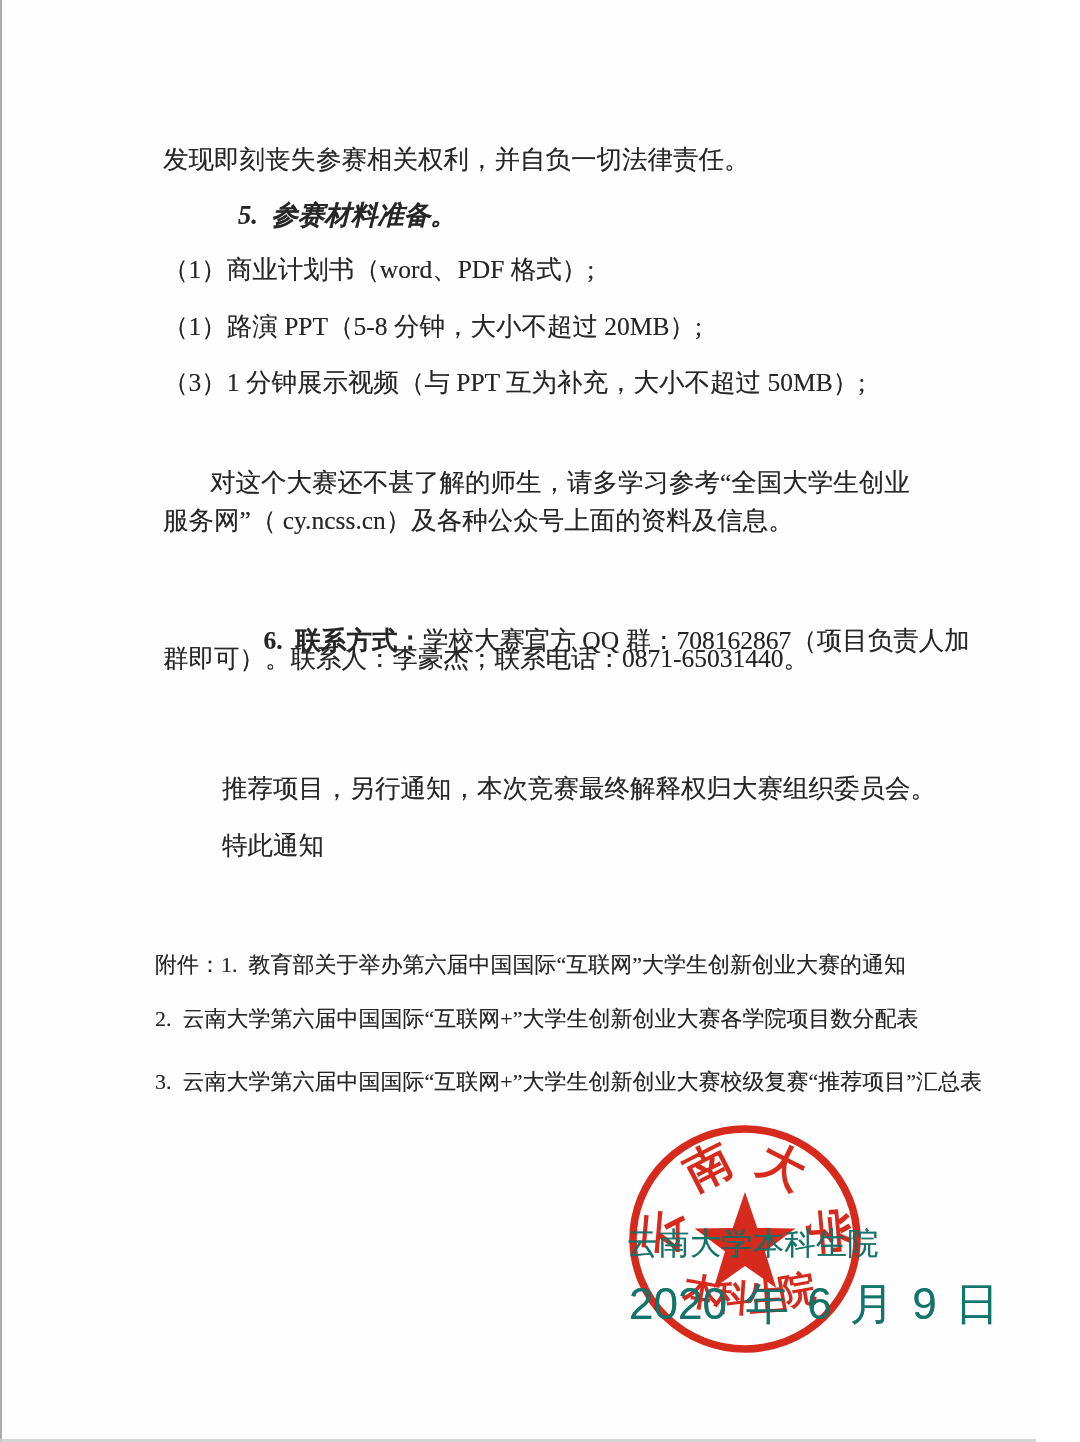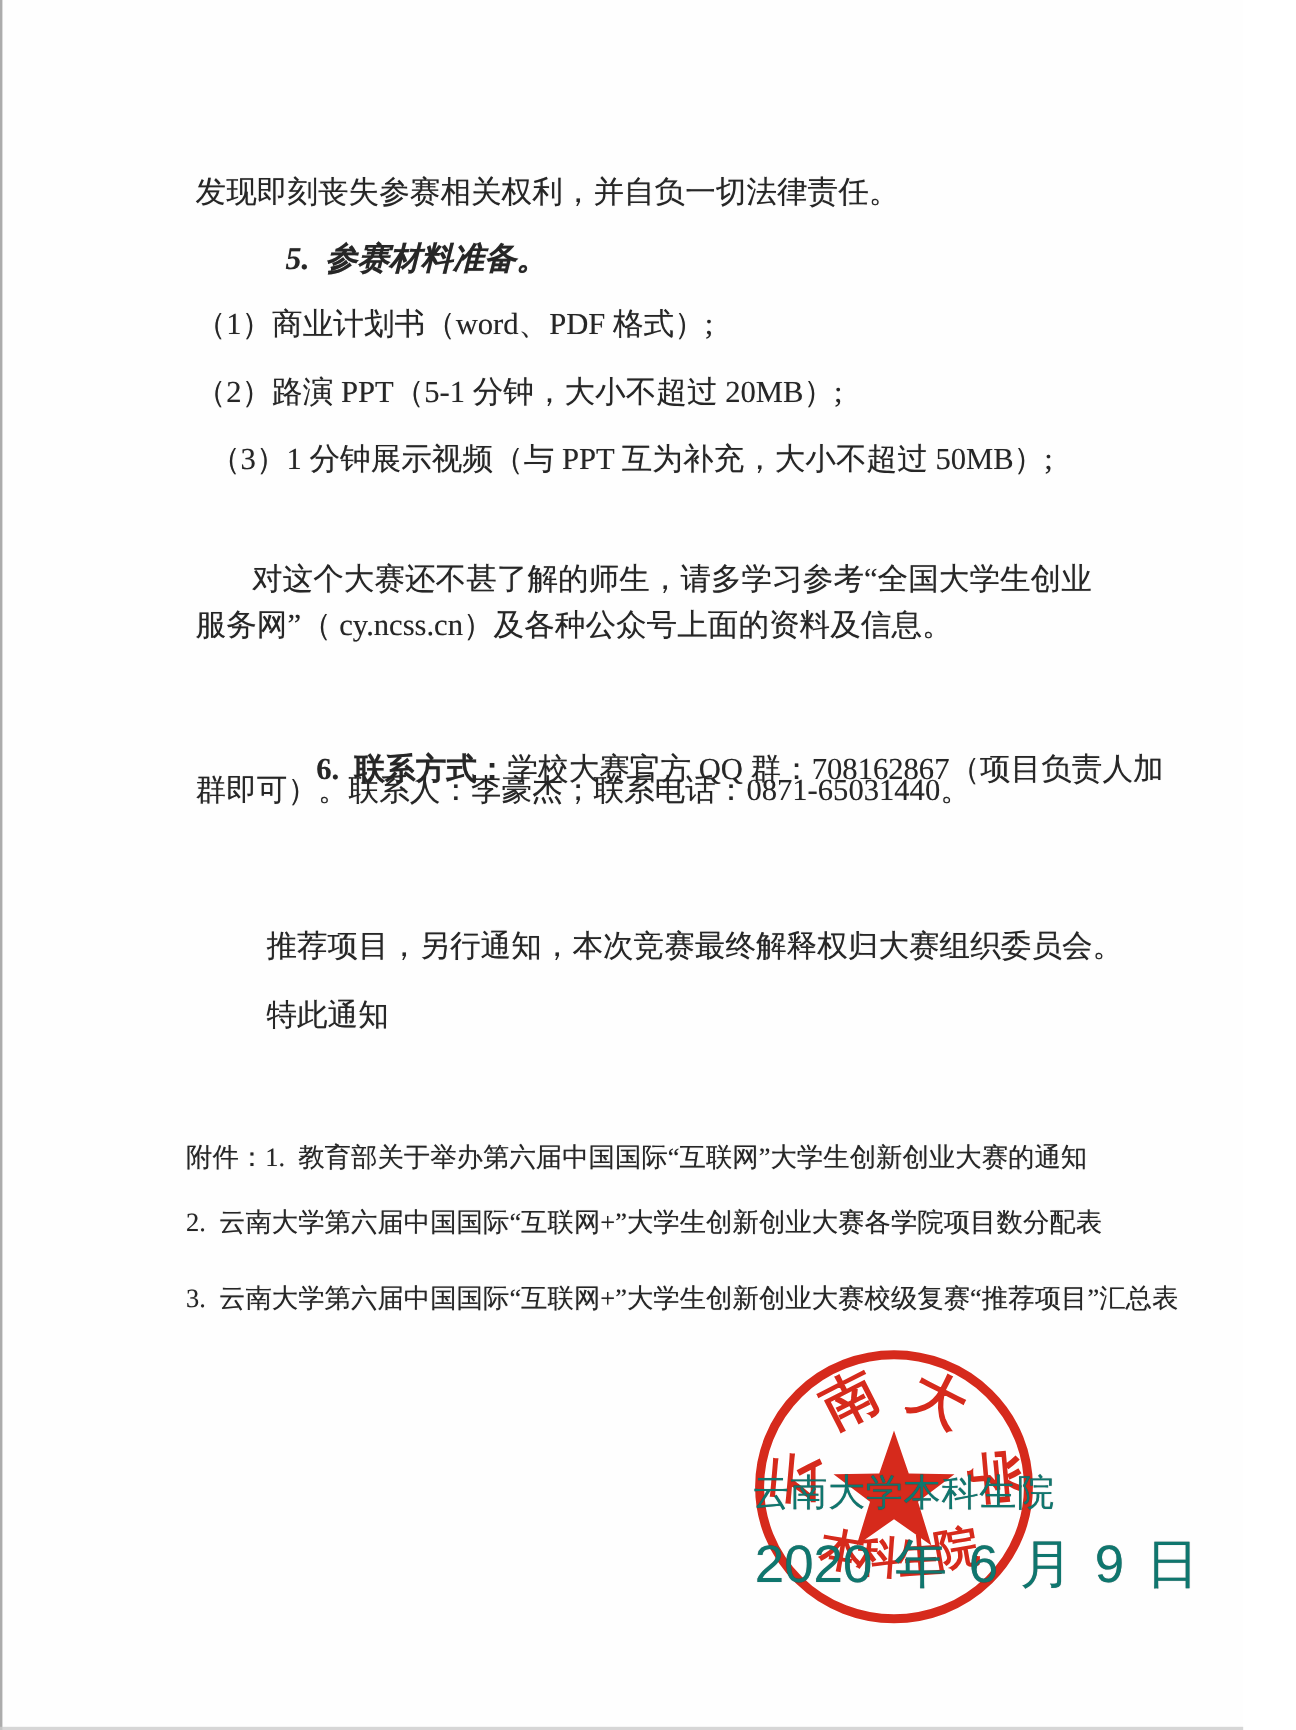--- a/index.html
+++ b/index.html
@@ -24,21 +24,21 @@
     white-space:pre;
     font-size:25.5px;
     line-height:36px;
     text-shadow:0 0 .6px rgba(40,40,40,.45);
   }
   .b { font-weight:bold; }
   #l-intro { top:142px; left:163px; }
   #l-h5    { top:197px; left:238px; font-weight:bold; font-size:26.5px;font-style:italic; }
   #l-i1    { top:252px; left:163px; }
   #l-i2    { top:309px; left:163px; }
-  #l-i3    { top:365px; left:175px; }
+  #l-i3    { top:365px; left:163px; }
   #l-p1    { top:465px; left:210px; }
   #l-p2    { top:503px; left:163px;text-align:center; }
   #l-s6a   { top:587px; left:238px; }
   #l-s6b   { top:641px; left:163px; }
   #l-c1    { top:771px; left:222px; }
   #l-c2    { top:828px; left:222px; }
   .att     { font-size:22px; line-height:32px; }
   #l-a1    { top:949px;  left:155px; }
   #l-a2    { top:1003px; left:155px; }
   #l-a3    { top:1066px; left:155px; }
@@ -68,21 +68,21 @@
 <div class="page">
 
   <div class="edge-left"></div>
   <div class="edge-bottom"></div>
 
   <div class="ln" id="l-intro">发现即刻丧失参赛相关权利，并自负一切法律责任。</div>
 
   <div class="ln" id="l-h5">5.  参赛材料准备。</div>
 
   <div class="ln" id="l-i1">（1）商业计划书（word、PDF 格式）;</div>
-  <div class="ln" id="l-i2">（2）路演 PPT（5-1 分钟，大小不超过 20MB）;</div>
+  <div class="ln" id="l-i2">（1）路演 PPT（5-8 分钟，大小不超过 20MB）;</div>
   <div class="ln" id="l-i3">（3）1 分钟展示视频（与 PPT 互为补充，大小不超过 50MB）;</div>
 
   <div class="ln" id="l-p1">对这个大赛还不甚了解的师生，请多学习参考“全国大学生创业</div>
   <div class="ln" id="l-p2">服务网”（ cy.ncss.cn）及各种公众号上面的资料及信息。</div>
 
   <div class="ln" id="l-s6a">
     <span class="b">6.  联系方式：</span><span>学校大赛官方 QQ 群：708162867（项目负责人加</span>
   </div>
   <div class="ln" id="l-s6b">群即可）。联系人：李豪杰；联系电话：0871-65031440。</div>
 

